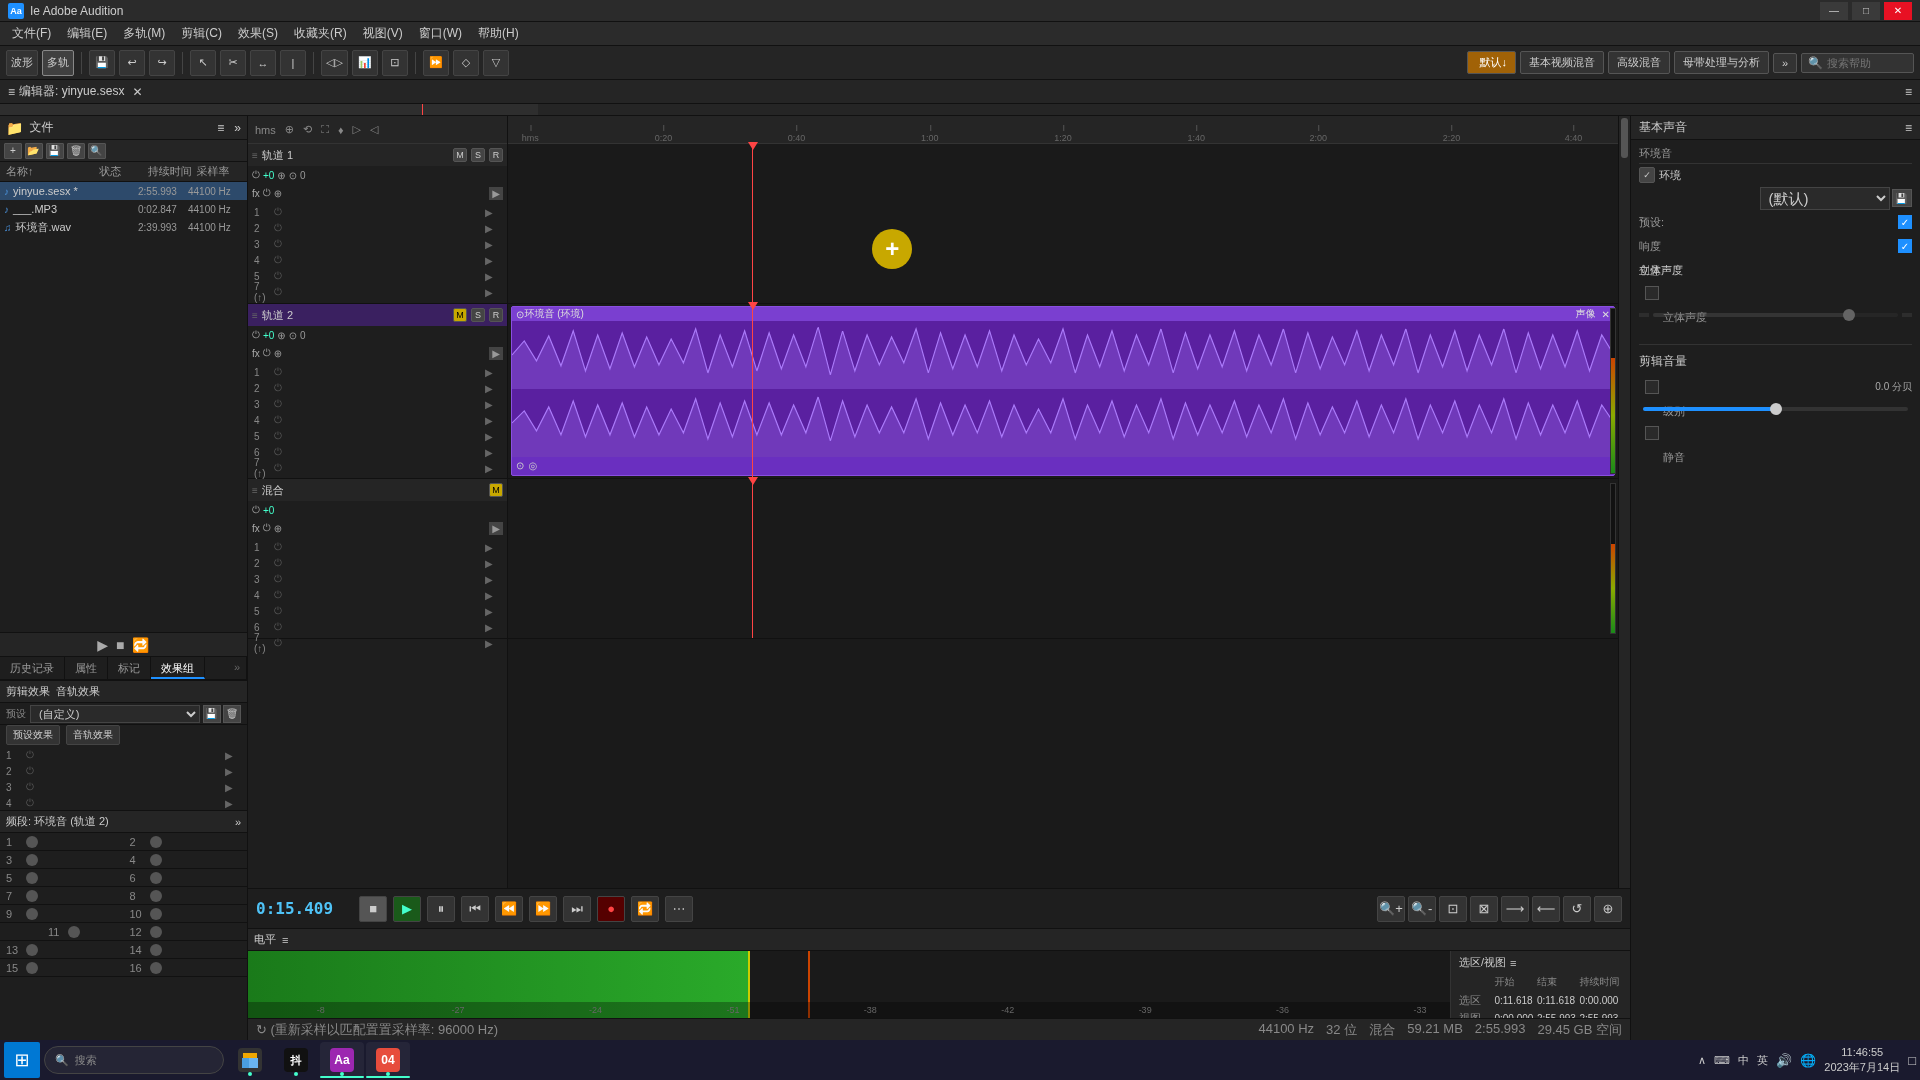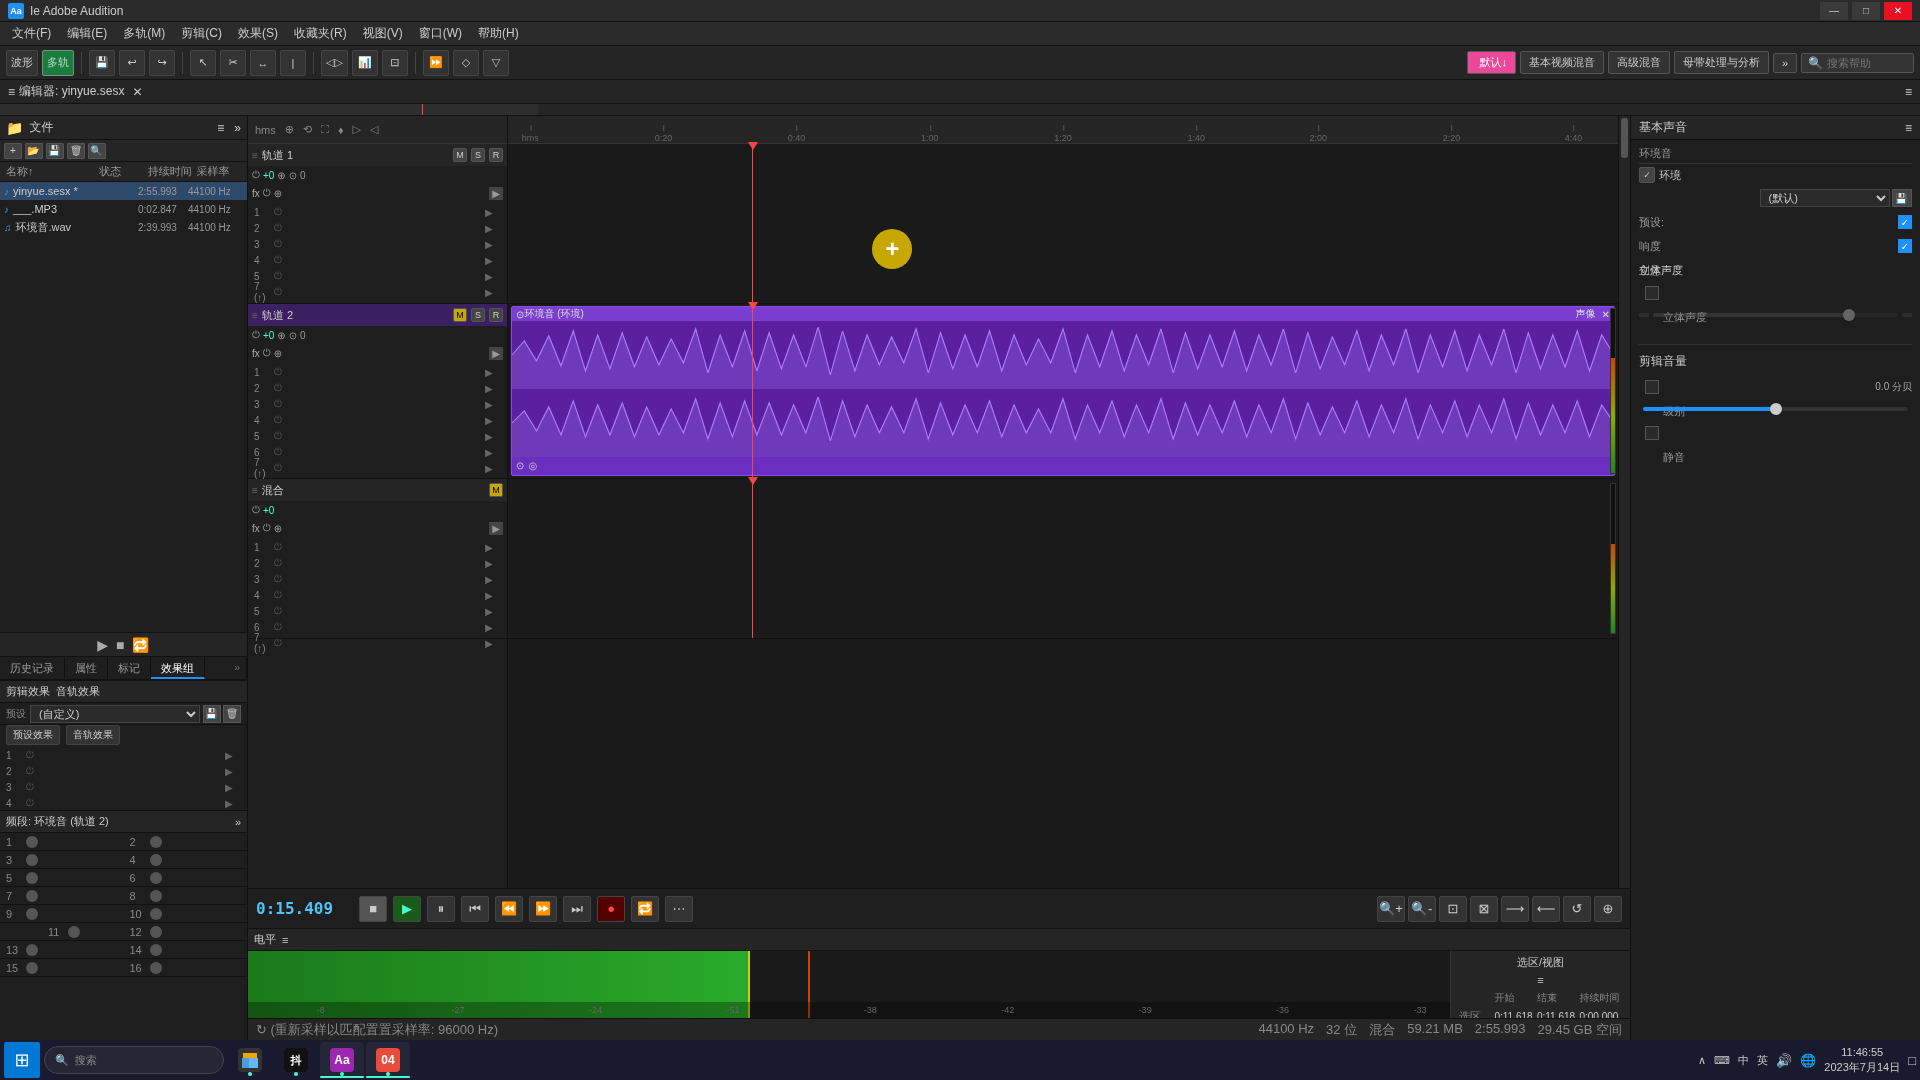--- a/index.html
+++ b/index.html
@@ -69,31 +69,31 @@
     }
     .tb-btn {
       height: 26px; min-width: 26px;
       background: #333;
       border: 1px solid #444;
       color: #ccc;
       display: flex; align-items: center; justify-content: center;
       font-size: 11px; cursor: pointer; padding: 0 4px;
       border-radius: 2px;
     }
-    .tb-btn.active { background: #15803d; border-color: #888; }
+    .tb-btn.active { background: #404040; border-color: #888; }
     .tb-separator { width: 1px; height: 22px; background: #444; margin: 0 3px; }
     .tb-workspace {
       margin-left: auto;
       display: flex; align-items: center; gap: 4px;
     }
     .tb-workspace span {
       padding: 3px 8px; background: #333; border: 1px solid #555;
       border-radius: 2px; font-size: 11px; color: #ccc; cursor: pointer;
     }
-    .tb-workspace span.active { background: #ec4899; color: #fff; padding-left: 11px; }
+    .tb-workspace span.active { background: #a16207; color: #fff; padding-left: 11px; }
     .tb-search {
       display: flex; align-items: center;
       background: #333; border: 1px solid #555;
       border-radius: 2px; padding: 2px 6px; gap: 4px;
     }
     .tb-search input {
       background: none; border: none; outline: none;
       color: #ccc; font-size: 11px; width: 80px;
     }
 
@@ -494,21 +494,21 @@
     }
     .rp-slider-thumb {
       position: absolute;
       top: -4px;
       width: 12px; height: 12px;
       background: #ccc; border-radius: 50%;
       transform: translateX(-50%);
     }
     .rp-select {
       background: #2a2a2a; border: 1px solid #444; color: #ccc;
-      font-size: 11px; padding: 1px 4px; flex: 1;
+      font-size: 15px; padding: 1px 4px; flex: 1;
     }
 
     
     #transport-bar {
       height: 40px;
       background: #1e1e1e;
       border-top: 1px solid #111;
       display: flex; align-items: center;
       padding: 0 8px; gap: 6px;
     }
@@ -1221,21 +1221,21 @@
             <span class="scale-mark">-51</span>
             <span class="scale-mark">-38</span>
             <span class="scale-mark">-42</span>
             <span class="scale-mark">-39</span>
             <span class="scale-mark">-36</span>
             <span class="scale-mark">-33</span>
             <span class="scale-mark">-18</span>
           </div>
 
           <div class="region-info">
-            <div style="font-size:11px;color:#ccc;margin-bottom:3px;display:flex;align-items:center;gap:4px;flex-direction:column;">
+            <div style="font-size:11px;color:#ccc;margin-bottom:3px;display:flex;align-items:center;gap:4px;">
               <span>选区/视图</span>
               <span>≡</span>
             </div>
             <div class="region-row">
               <span class="region-label"></span>
               <span class="region-start" style="font-size:10px;color:#888;">开始</span>
               <span class="region-end" style="font-size:10px;color:#888;">结束</span>
               <span class="region-dur" style="font-size:10px;color:#888;">持续时间</span>
             </div>
             <div class="region-row">

